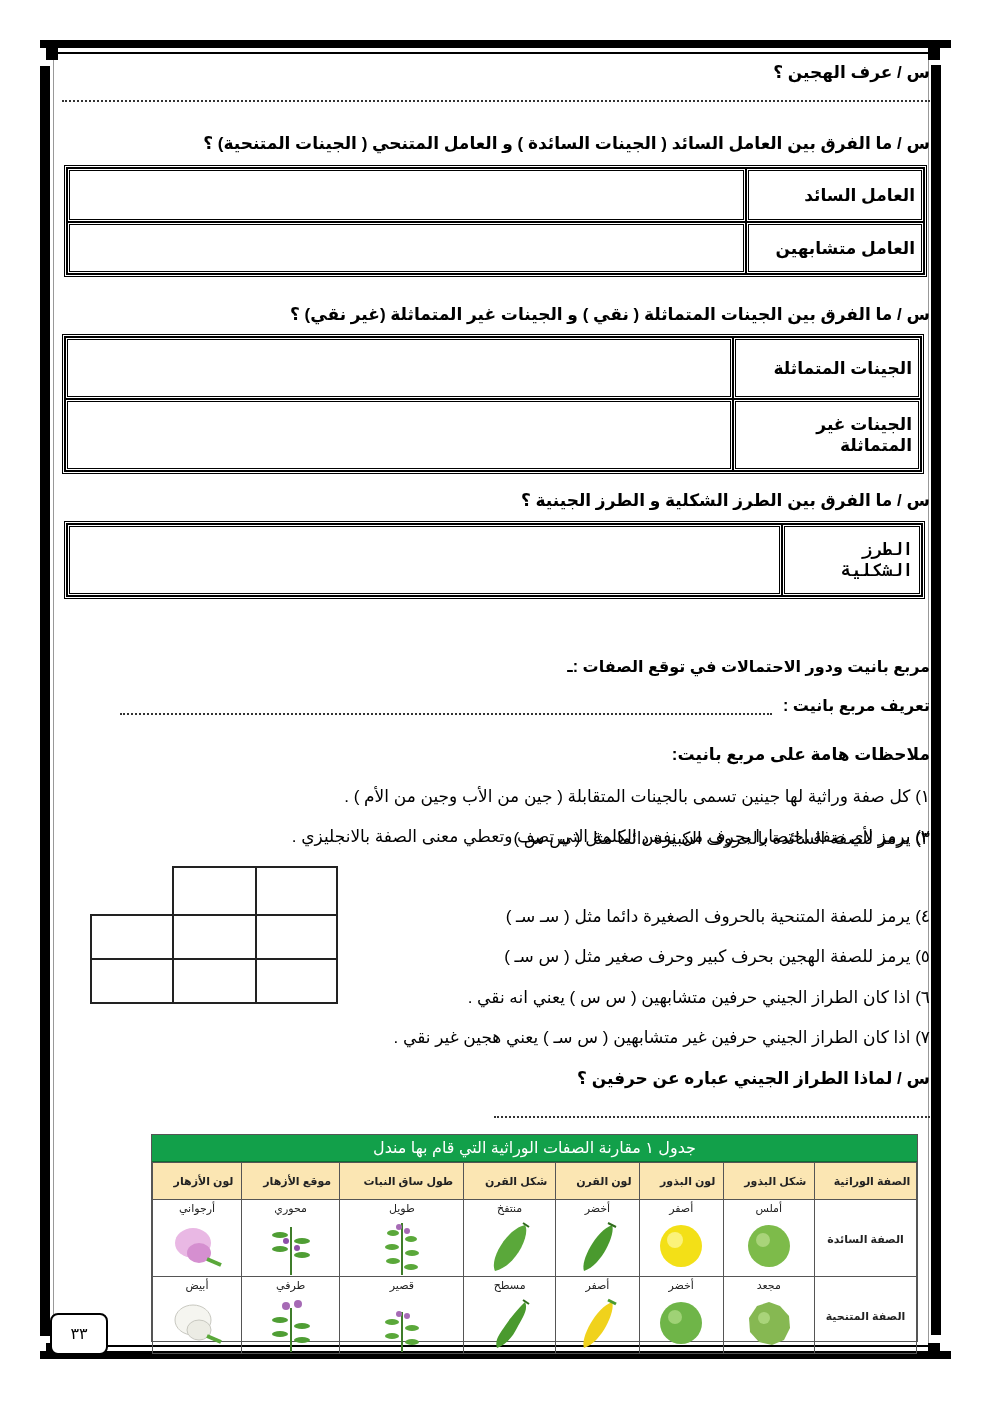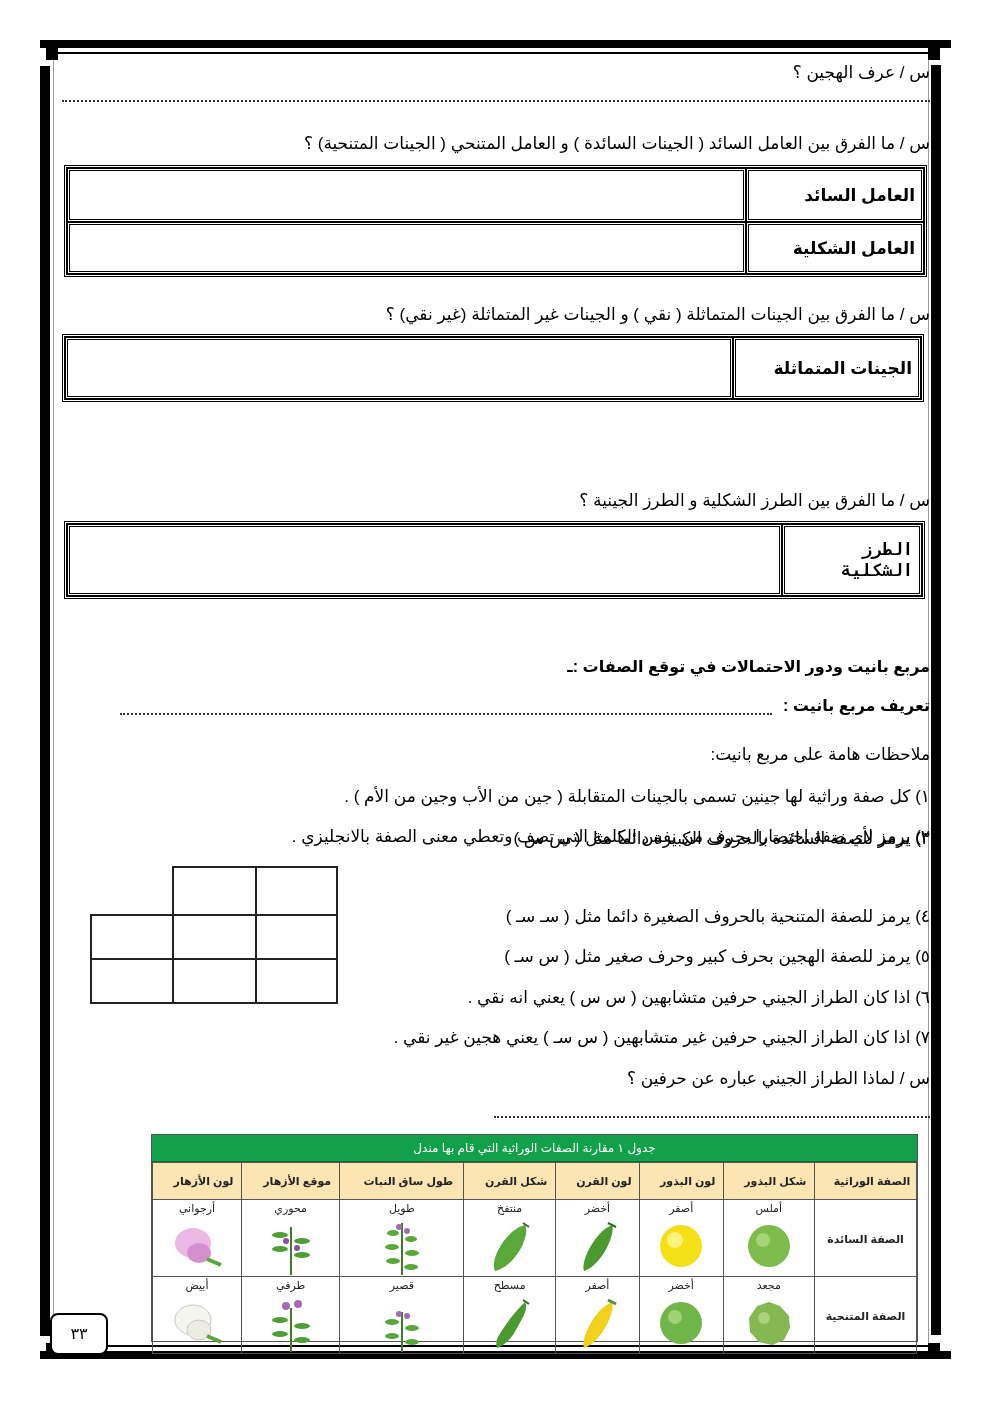--- a/index.html
+++ b/index.html
@@ -8,38 +8,38 @@
   
   .frame-outer { position:absolute; left:40px; top:40px; width:911px; height:1319px;
                  border-top:8px solid #000; border-bottom:8px solid #000; box-sizing:border-box; }
   .frame-left { position:absolute; left:40px; top:66px; width:10px; height:1270px; background:#000; }
   .frame-right { position:absolute; left:931px; top:65px; width:10px; height:1270px; background:#000; }
   .frame-inner { position:absolute; left:53px; top:52px; width:876px; height:1295px;
                  border:2px solid #000; border-left:1px solid #999; border-right:1px solid #999; box-sizing:border-box; }
   .corner { position:absolute; width:12px; height:12px; background:#000; }
 
   .rtl { direction:rtl; position:absolute; right:62px; text-align:right; }
-  .q { font-weight:normal; font-size:17px; }
+  .q { font-weight:bold; font-size:17px; }
   .dots { position:absolute; border-bottom:2px dotted #333; height:0; }
 
   table.ans { position:absolute; border-collapse:separate; border-spacing:0;
               border:3px double #000; direction:rtl; }
   table.ans td { border:3px double #000; font-weight:bold; font-size:17px; padding:12px 6px; }
   table.ans td.label { text-align:right; }
 
   .note { font-size:17px; }
   .sub { font-weight:bold; font-size:16px; }
 
   .punnett { position:absolute; left:90px; top:866px; width:248px; height:138px; }
   .punnett div { position:absolute; border:2px solid #222; box-sizing:border-box; }
 
   .mendel { position:absolute; left:151px; top:1134px; width:767px; height:208px;
             border:1px solid #555; box-sizing:border-box; background:#fff; }
   .mendel .title { height:26px; background:#12a04a; color:#fff; text-align:center;
-                   font-size:12px; line-height:26px; direction:rtl; border-bottom:1px solid #0a6e31; }
+                   font-size:16px; line-height:26px; direction:rtl; border-bottom:1px solid #0a6e31; }
   .mendel table { width:100%; border-collapse:collapse; direction:rtl; }
   .mendel th { background:#fbe6b3; font-size:11px; font-weight:bold; height:34px; border:1px solid #555; color:#222; line-height:14px;padding-left:14px; }
   .mendel td { border:1px solid #555; height:72px; text-align:center; vertical-align:top; font-size:11px; color:#222; padding-top:2px; }
   .mendel td.rowlab { vertical-align:middle; font-weight:bold; line-height:18px; }
   .ill { display:block; margin:6px auto 0; }
 
   .pagenum { position:absolute; left:50px; top:1313px; width:54px; height:38px; border:2px solid #000;
              border-radius:8px; background:#fff; font-size:16px; text-align:center; line-height:38px; direction:rtl; }
 </style>
 </head>
@@ -58,31 +58,35 @@
 <div class="dots" style="left:62px; right:62px; top:100px;"></div>
 
 <div class="rtl q" style="top:133px;">س / ما الفرق بين العامل السائد ( الجينات السائدة ) و العامل المتنحي ( الجينات المتنحية) ؟</div>
 <table class="ans" style="left:64px; top:165px; width:863px;">
   <tbody>
       <tr style="height:54px;">
     <td class="label" style="width:160px;">العامل السائد</td>
     <td></td>
   </tr>
   <tr style="height:52px;">
-    <td class="label">العامل الشكلية</td>
+    <td class="label">العامل متشابهين</td>
     <td></td>
   </tr>
 </tbody>
   </table>
 
 <div class="rtl q" style="top:304px;">س / ما الفرق بين الجينات المتماثلة ( نقي ) و الجينات غير المتماثلة (غير نقي) ؟</div>
 <table class="ans" style="left:62px; top:334px; width:862px;">
   <tbody>
       <tr style="height:62px;">
     <td class="label" style="width:170px;">الجينات المتماثلة</td>
+    <td></td>
+  </tr>
+  <tr style="height:58px;">
+    <td class="label">الجينات غير المتماثلة</td>
     <td></td>
   </tr>
 </tbody>
   </table>
 
 <div class="rtl q" style="top:490px;">س / ما الفرق بين الطرز الشكلية و الطرز الجينية ؟</div>
 <table class="ans" style="left:64px; top:521px; width:861px;">
   <tbody>
       <tr style="height:62px;font-family:Liberation Mono, monospace;">
     <td class="label" style="width:122px;">الطرز الشكلية</td>

